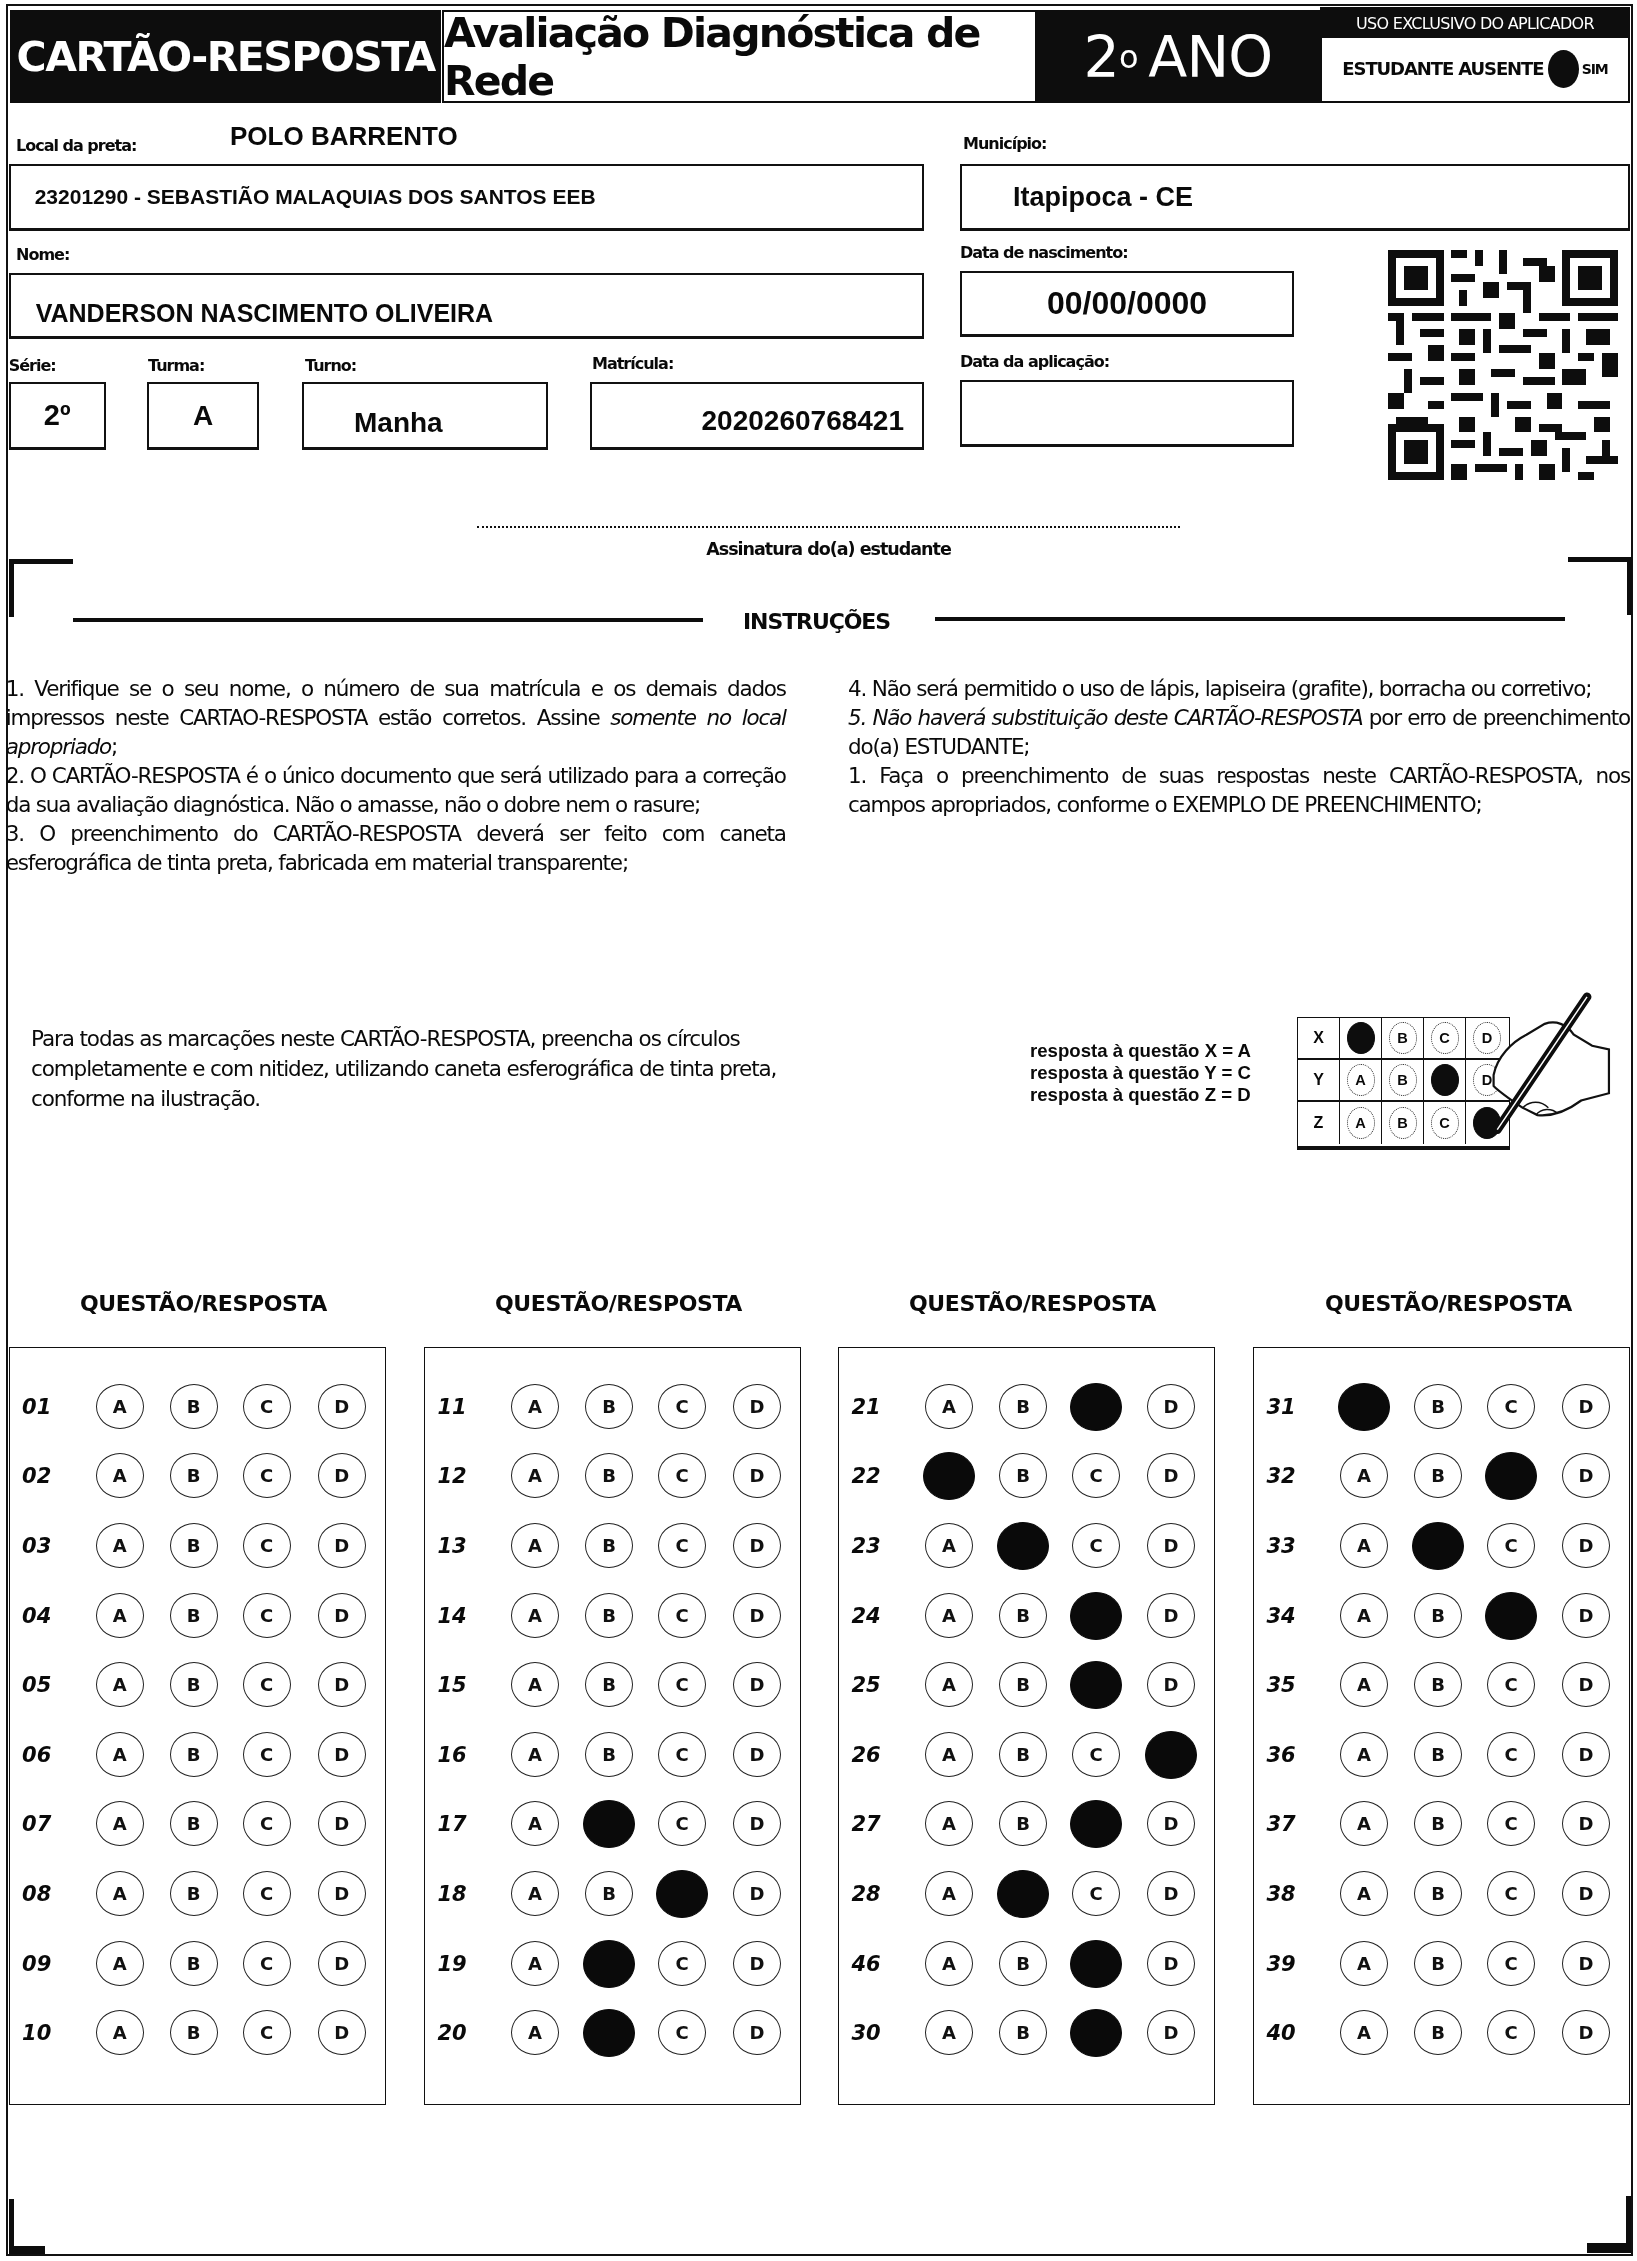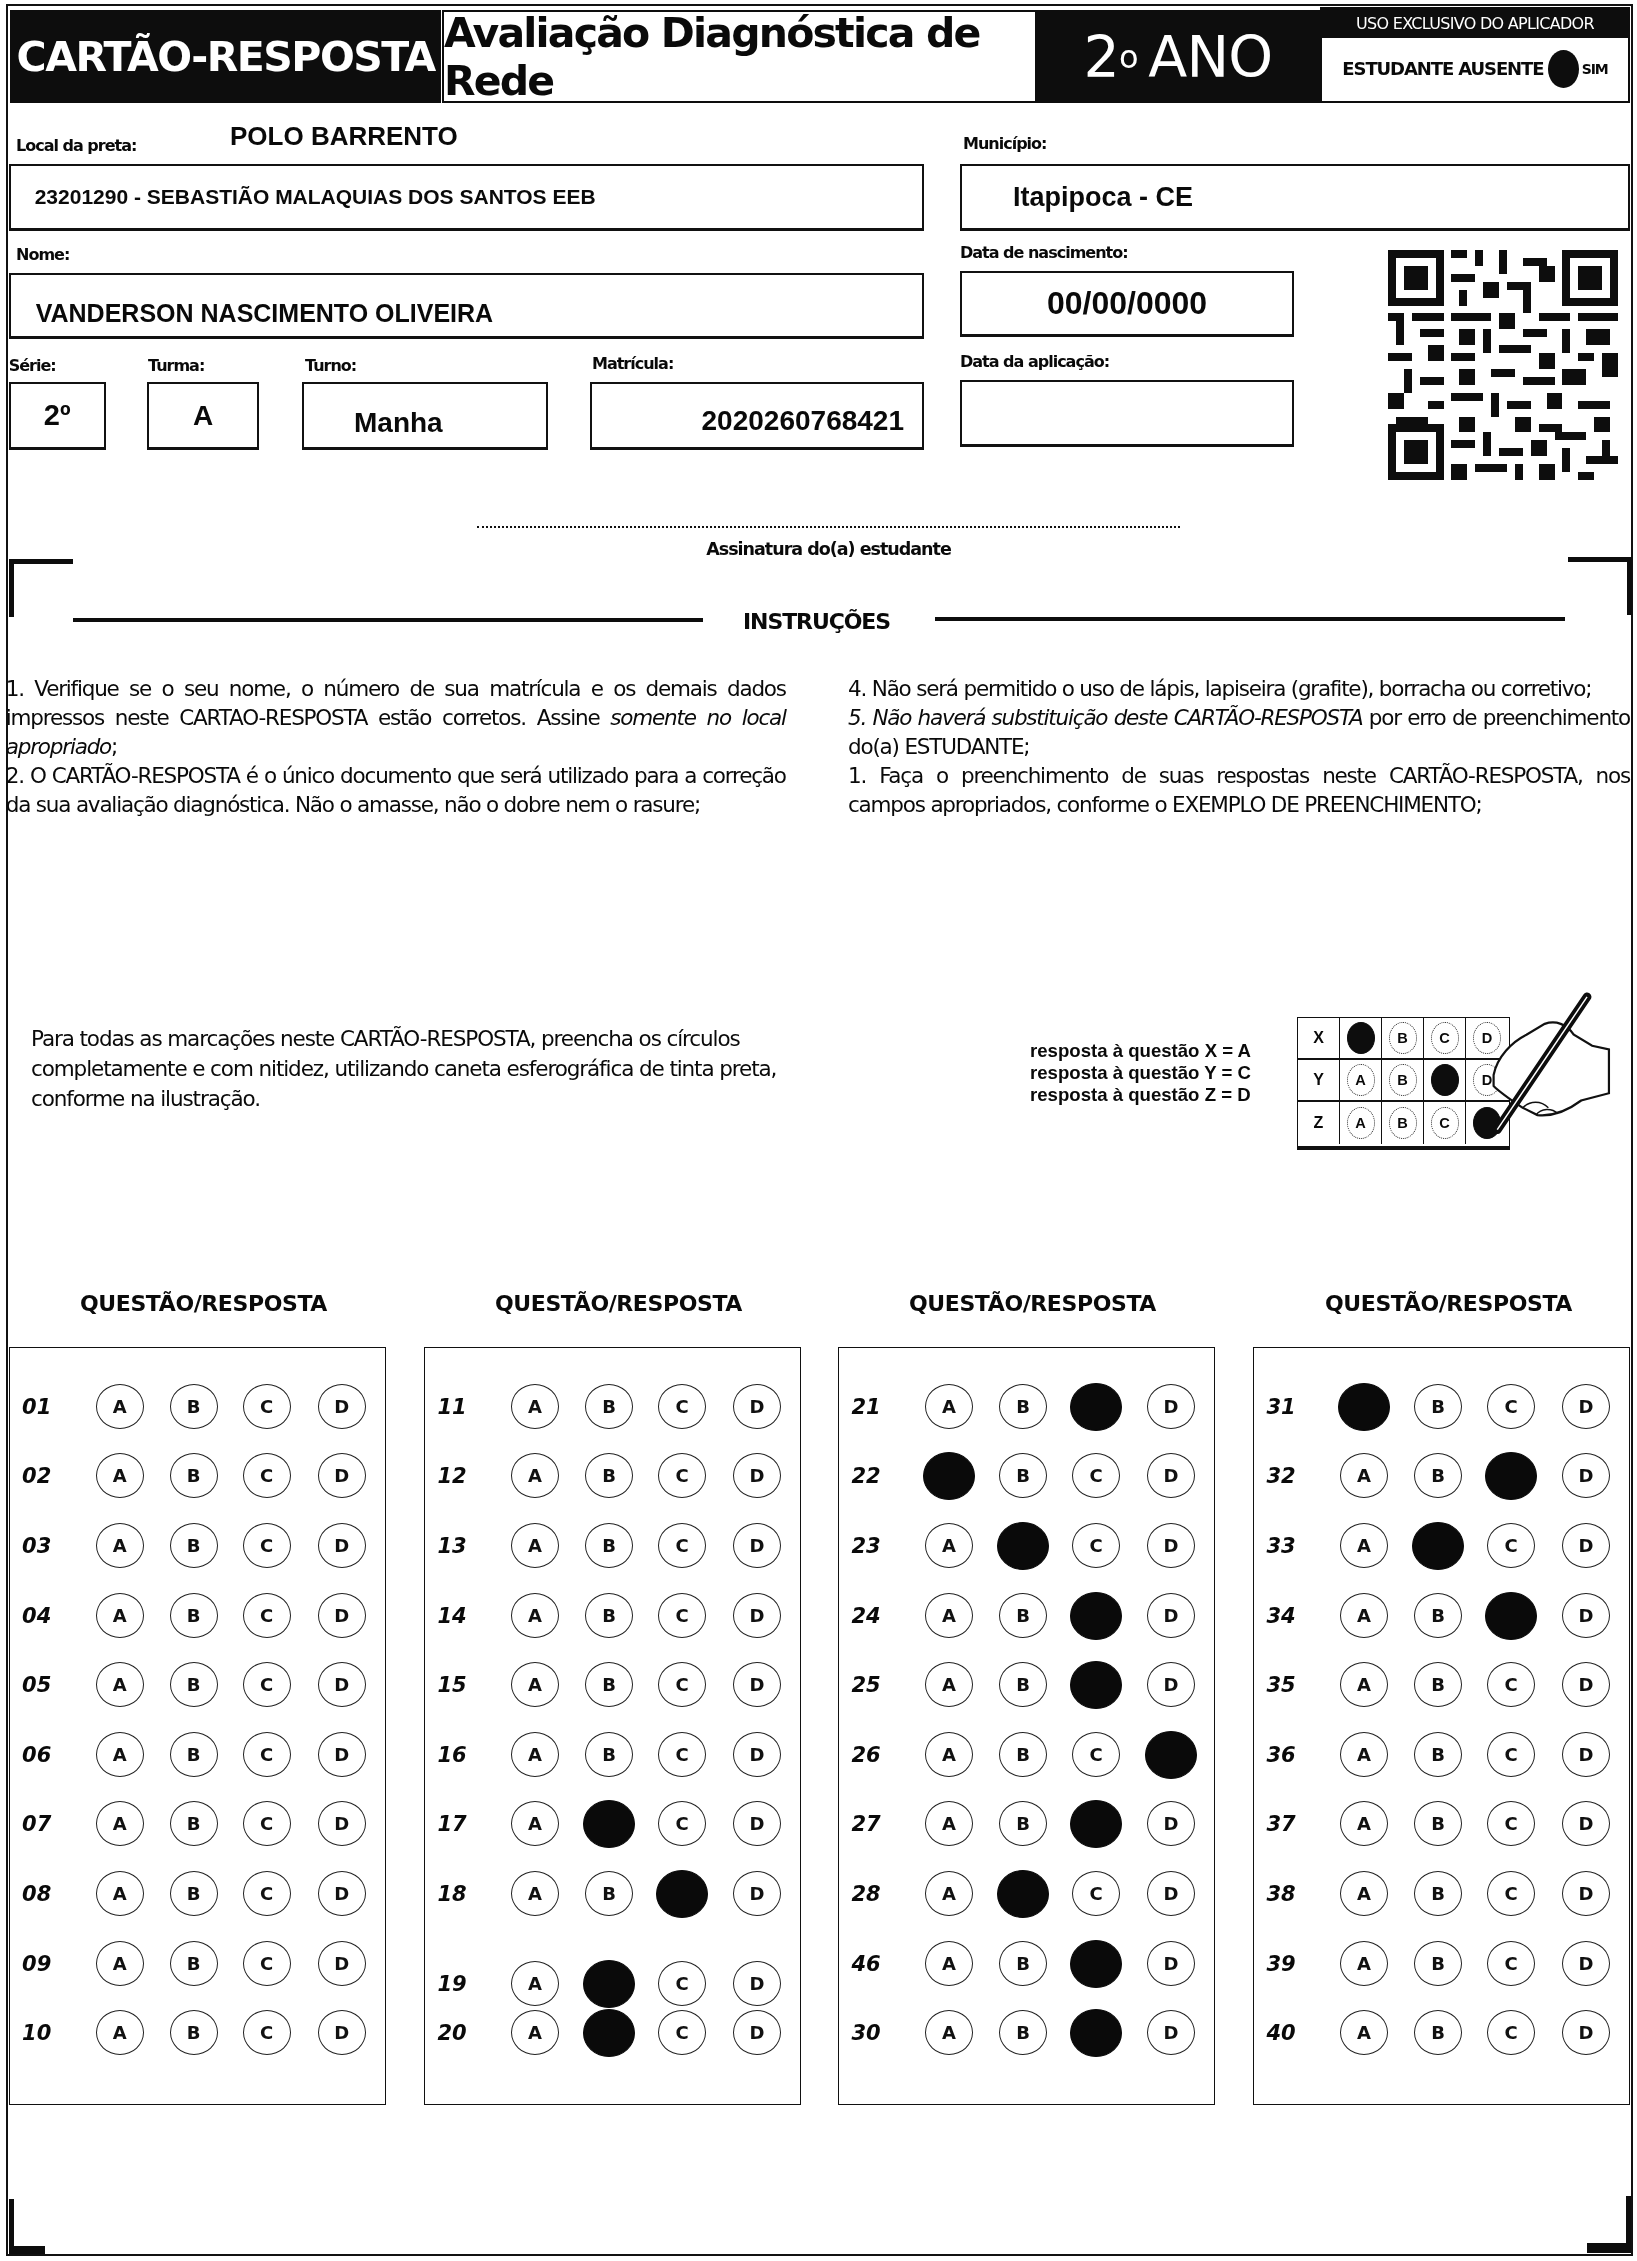--- a/index.html
+++ b/index.html
@@ -206,20 +206,21 @@
 <div class="abs corner" style="left:8.7px; top:2199px; width:36px; height:55px; border-width:0 0 8.7px 5.1px;"></div>
 <div class="abs corner" style="left:1587px; top:2196px; width:44px; height:57px; border-width:0 5.1px 10.2px 0;"></div>
 
 <div class="abs instr-line" style="left:73px; top:618px; width:630px;"></div>
 <div class="abs instr-title">INSTRUÇÕES</div>
 <div class="abs instr-line" style="left:935px; top:617px; width:630px;"></div>
 
 <div class="abs instr-col" style="left:5.8px; top:674px; width:780px;">
   <p><span>1. Verifique se o seu nome, o número de sua matrícula e os demais dados impressos neste CARTAO-RESPOSTA estão corretos. Assine </span><em>somente no local apropriado</em><span>;</span></p>
   <p>2. O CARTÃO-RESPOSTA é o único documento que será utilizado para a correção da sua avaliação diagnóstica. Não o amasse, não o dobre nem o rasure;</p>
+  <p>3. O preenchimento do CARTÃO-RESPOSTA deverá ser feito com caneta esferográfica de tinta preta, fabricada em material transparente;</p>
 </div>
 <div class="abs instr-col" style="left:848px; top:674px; width:782px;">
   <p>4. Não será permitido o uso de lápis, lapiseira (grafite), borracha ou corretivo;</p>
   <p><em>5. Não haverá substituição deste CARTÃO-RESPOSTA</em><span> por erro de preenchimento do(a) ESTUDANTE;</span></p>
   <p>1. Faça o preenchimento de suas respostas neste CARTÃO-RESPOSTA, nos campos apropriados, conforme o EXEMPLO DE PREENCHIMENTO;</p>
 </div>
 
 <div class="abs fill-text">Para todas as marcações neste CARTÃO-RESPOSTA, preencha os círculos completamente e com nitidez, utilizando caneta esferográfica de tinta preta, conforme na ilustração.</div>
 <div class="abs ex-legend">
   <div>resposta à questão X = A</div>
@@ -409,21 +410,21 @@
         <div class="bubble" style="left: 233px;">C</div>
         <div class="bubble" style="left: 308px;">D</div>
       </div>
       <div class="q-row" style="top: 520px;">
         <div class="q-num">18</div>
         <div class="bubble" style="left: 86px;">A</div>
         <div class="bubble" style="left: 160px;">B</div>
         <div class="bubble filled" style="left: 231px;"></div>
         <div class="bubble" style="left: 308px;">D</div>
       </div>
-      <div class="q-row" style="top: 610px;">
+      <div class="q-row" style="top: 590px;">
         <div class="q-num">19</div>
         <div class="bubble" style="left: 86px;">A</div>
         <div class="bubble filled" style="left: 158px;"></div>
         <div class="bubble" style="left: 233px;">C</div>
         <div class="bubble" style="left: 308px;">D</div>
       </div>
       <div class="q-row" style="top: 659px;">
         <div class="q-num">20</div>
         <div class="bubble" style="left: 86px;">A</div>
         <div class="bubble filled" style="left: 158px;"></div>

